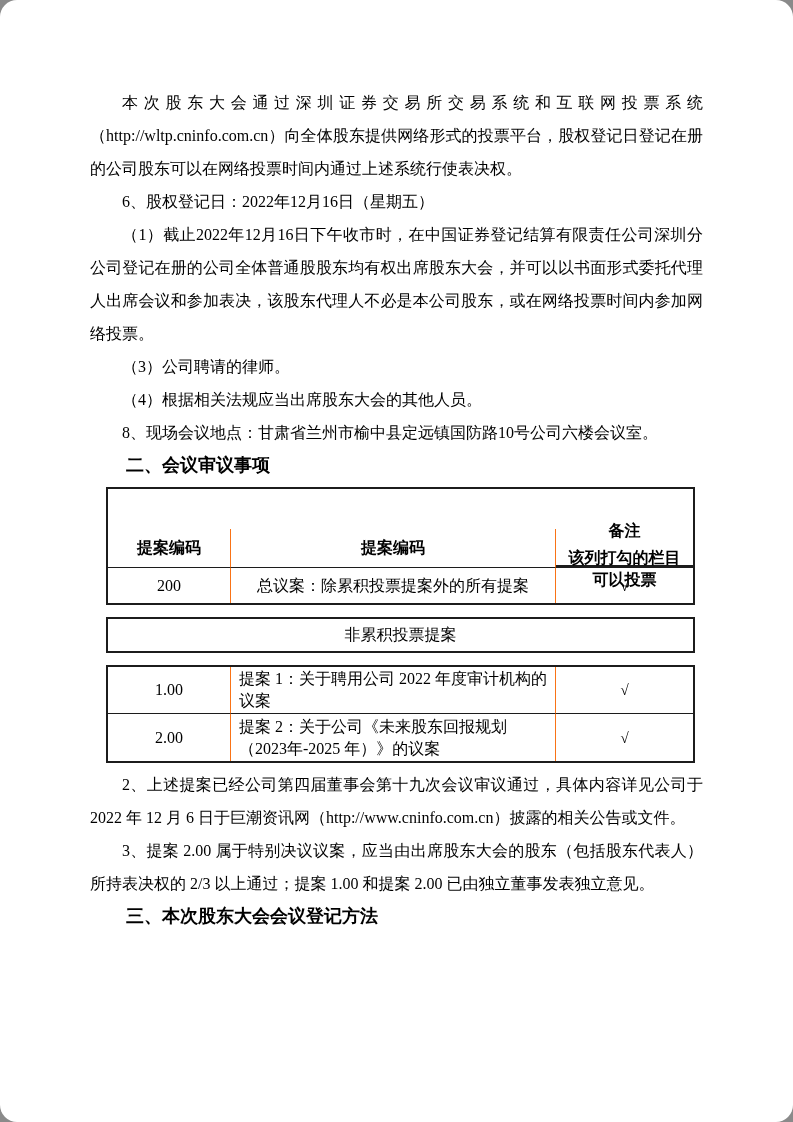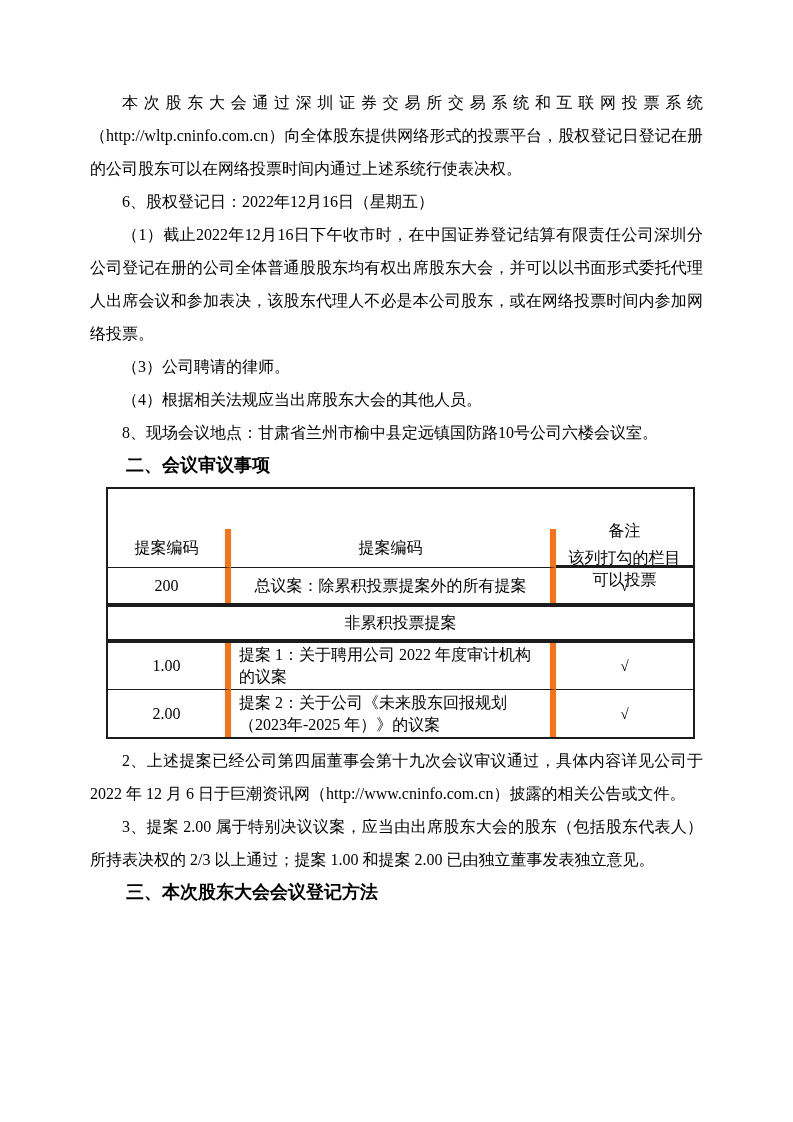--- a/index.html
+++ b/index.html
@@ -7,20 +7,21 @@
   .page {
     position: relative;
     width: 793px;
     height: 1122px;
     margin: 0 auto;
     background: #ffffff;
     font-family: "Liberation Serif", "DejaVu Serif", serif;
     color: #000000;
     padding: 86px 90px 0 90px;
     overflow: hidden;
+    border-radius: 17px;
   }
   .para {
     font-size: 16px;
     line-height: 33px;
     text-align: justify;
     text-indent: 2em;
     color: #000000;
   }
   .heading {
     font-size: 18px;
@@ -34,31 +35,31 @@
     width: 589px;
     margin: 5px 0 5px 16px;
     font-size: 16px;
   }
   .tsection {
     border: 2px solid #1c1c1c;
     display: grid;
     grid-template-columns: 123px 1fr 137px;
     background: #ffffff;
   }
-  .tsection + .tsection { margin-top: 0; }
+  .tsection + .tsection { margin-top: 12px; }
   .cell {
     display: flex;
     align-items: center;
     justify-content: center;
     text-align: center;
     padding: 2px 6px;
     line-height: 22px;
   }
-  .bold { font-weight: normal; margin-top: 40px; }
-  .br1 { border-right: 6px solid #f97316; }
+  .bold { font-weight: bold; margin-top: 40px; }
+  .br1 { border-right: 1px solid #f97316; }
   .bt1 { border-top: 1px solid #1c1c1c; }
   .bt2 { border-top: 2px solid #1c1c1c; }
   .head-section { grid-template-rows: 36px 42px 36px; }
   .span2 { grid-row: 1 / 3; }
   .col3 { grid-column: 3; }
   .merged-section { grid-template-columns: 1fr; grid-template-rows: 32px; }
   .body-section { grid-template-rows: 46px 48px; }
   .cell-left {
     justify-content: flex-start;
     text-align: left;

